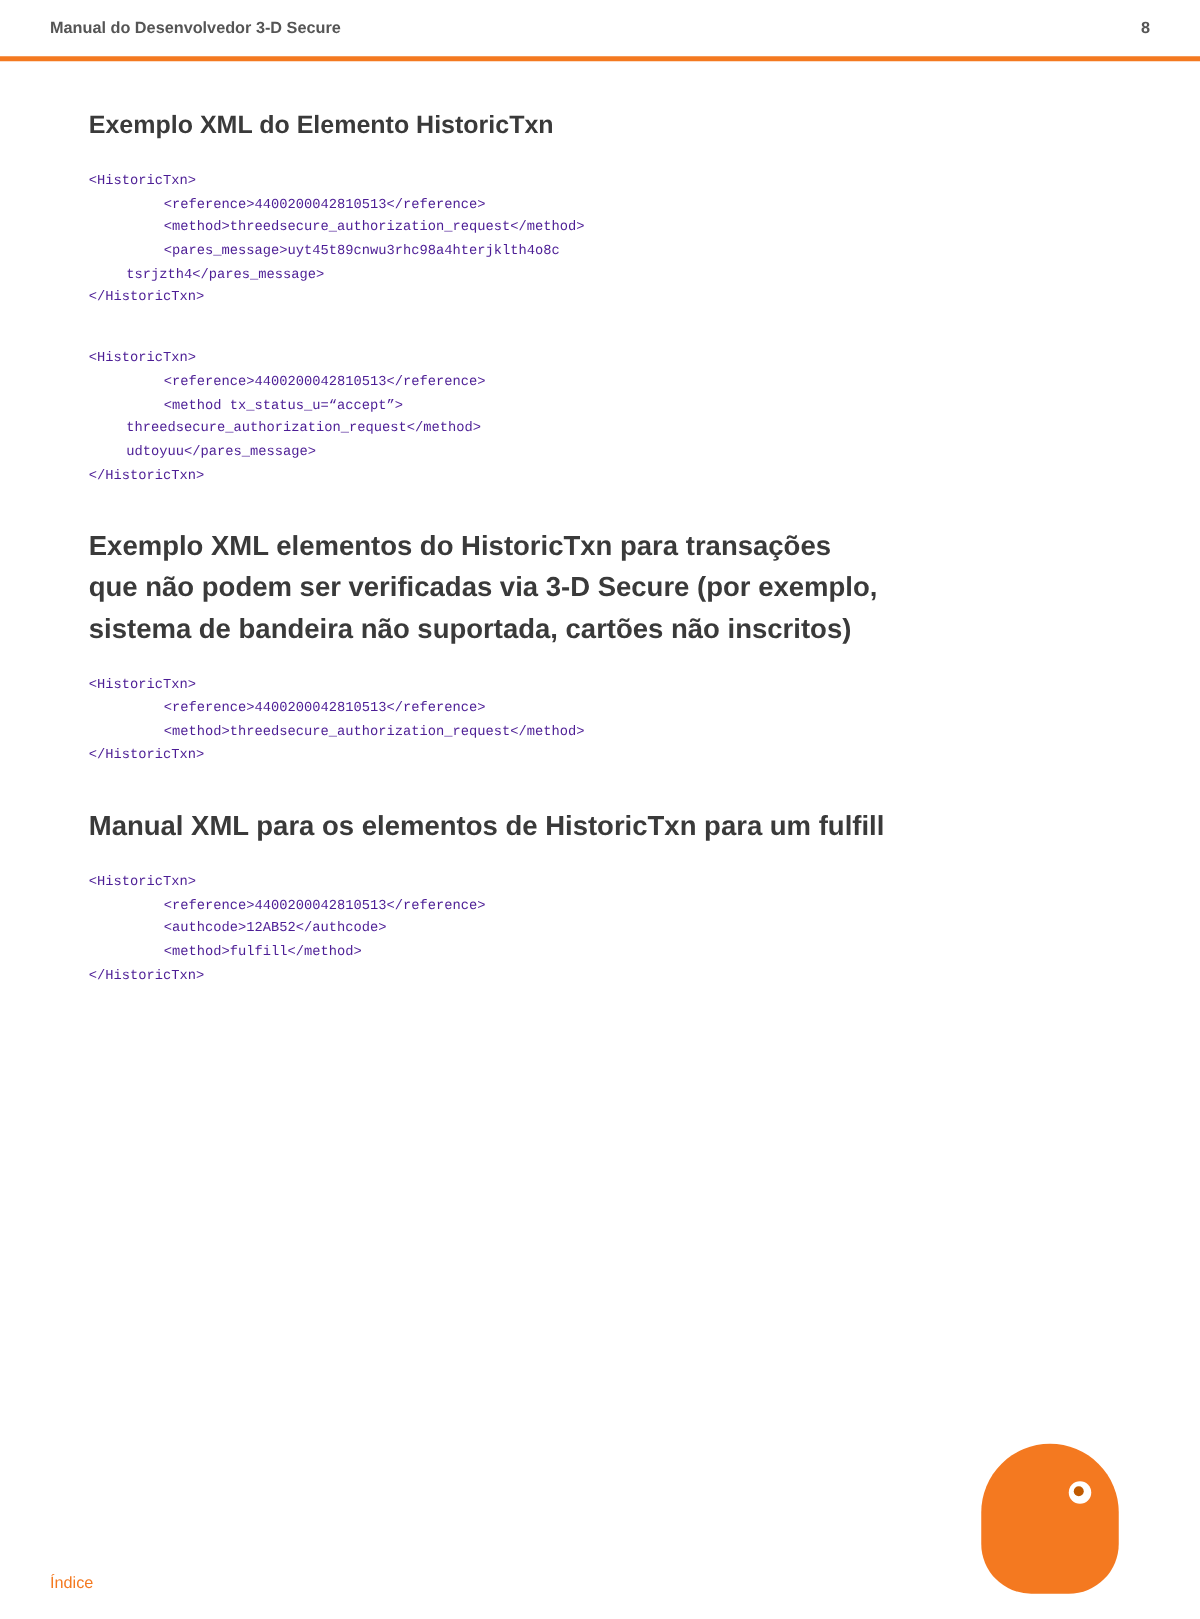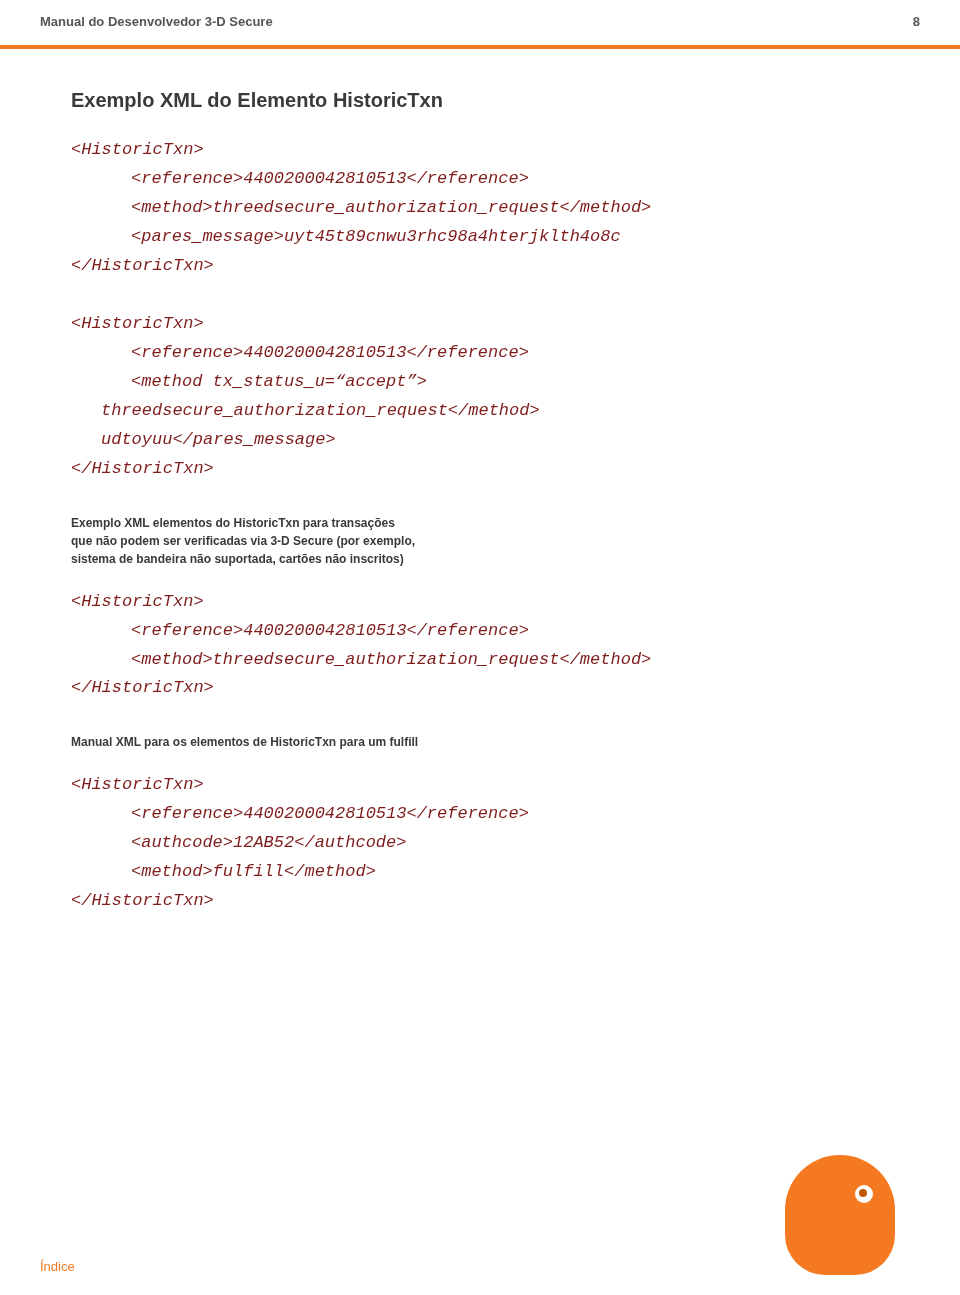--- a/index.html
+++ b/index.html
@@ -55,38 +55,37 @@
     .section-heading {
       font-size: 20px;
       font-weight: bold;
       color: #3a3a3a;
       margin-bottom: 24px;
     }
 
     
     .code-block {
       font-family: 'Courier New', Courier, monospace;
-      font-size: 17px;
-      color: #7f1d1d;
+      font-size: 11px;
+      color: #4c1d95;
       line-height: 1.7;
       margin-bottom: 30px;
-      font-style: italic;
     }
 
     .code-block .indent1 {
       padding-left: 60px;
     }
 
     .code-block .indent2 {
       padding-left: 30px;
     }
 
     
     .sub-heading {
-      font-size: 12px;
+      font-size: 22px;
       font-weight: bold;
       color: #3a3a3a;
       margin-bottom: 20px;
       line-height: 1.5;
     }
 
     
     .footer {
       position: absolute;
       bottom: 20px;
@@ -150,20 +149,21 @@
 
 <div class="content">
 
   <h1 class="section-heading">Exemplo XML do Elemento HistoricTxn</h1>
 
   <div class="code-block">
     <div>&lt;HistoricTxn&gt;</div>
     <div class="indent1">&lt;reference&gt;4400200042810513&lt;/reference&gt;</div>
     <div class="indent1">&lt;method&gt;threedsecure_authorization_request&lt;/method&gt;</div>
     <div class="indent1">&lt;pares_message&gt;uyt45t89cnwu3rhc98a4hterjklth4o8c</div>
+    <div class="indent2">tsrjzth4&lt;/pares_message&gt;</div>
     <div>&lt;/HistoricTxn&gt;</div>
   </div>
 
   <div class="code-block">
     <div>&lt;HistoricTxn&gt;</div>
     <div class="indent1">&lt;reference&gt;4400200042810513&lt;/reference&gt;</div>
     <div class="indent1">&lt;method tx_status_u=“accept”&gt;</div>
     <div class="indent2">threedsecure_authorization_request&lt;/method&gt;</div>
     <div class="indent2">udtoyuu&lt;/pares_message&gt;</div>
     <div>&lt;/HistoricTxn&gt;</div>

